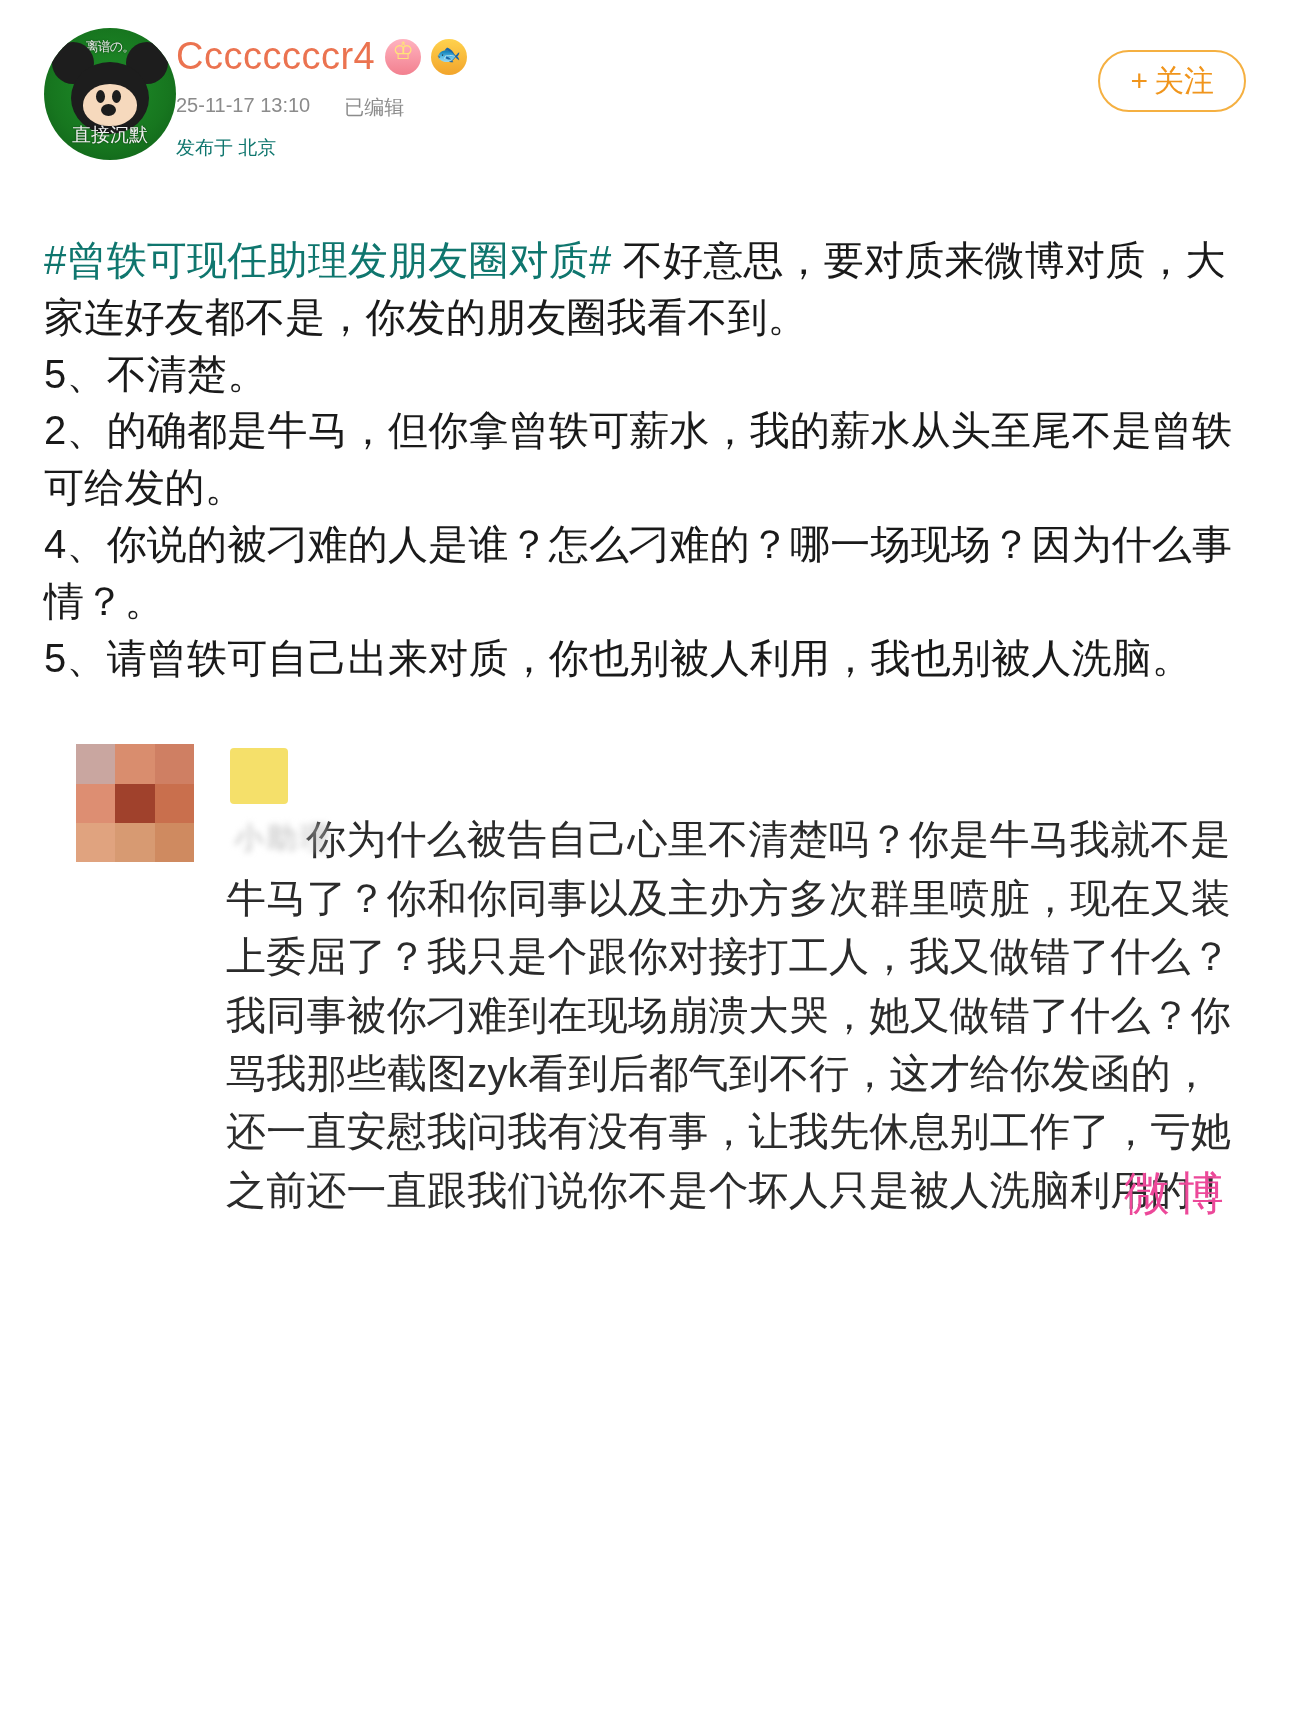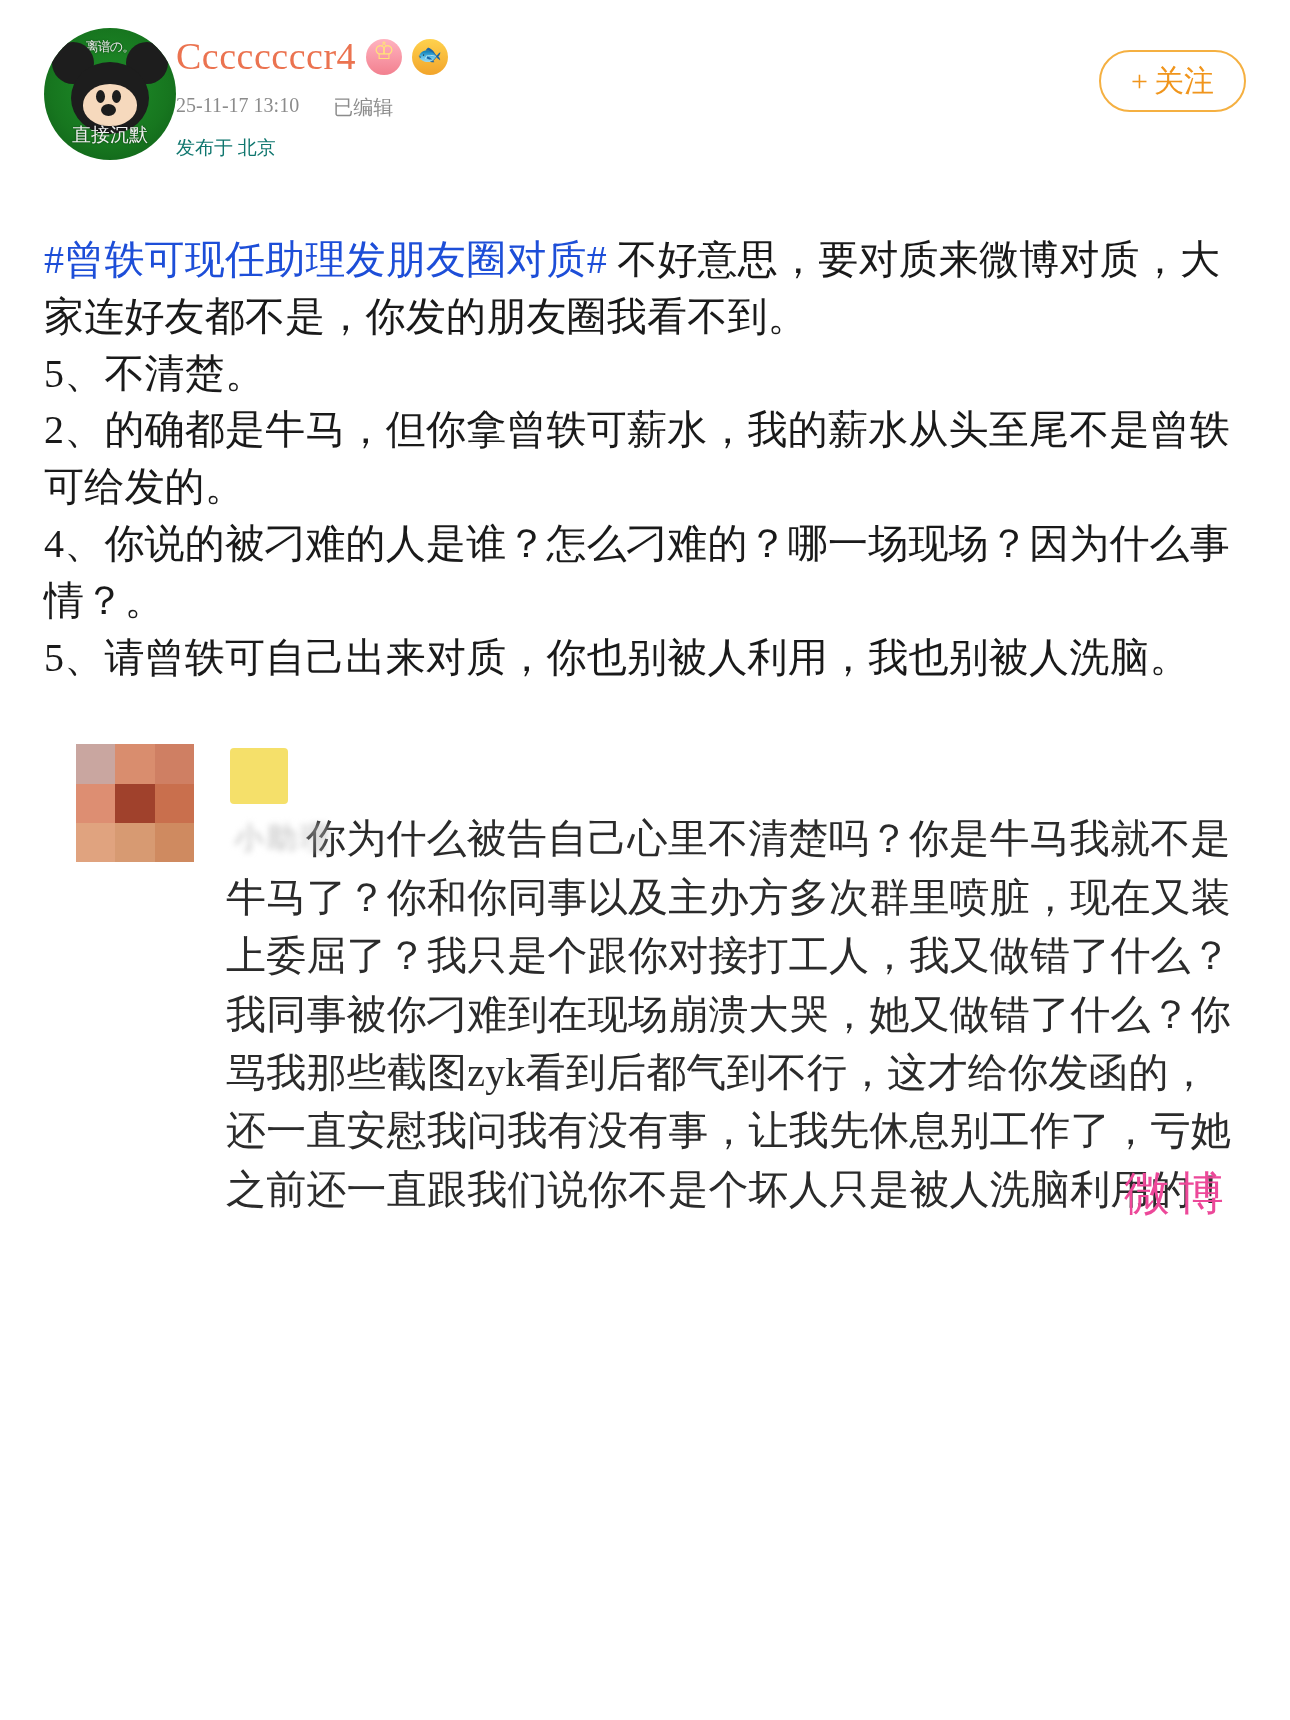--- a/index.html
+++ b/index.html
@@ -1,15 +1,15 @@
 <!DOCTYPE html>
 <html lang="zh"><head>
 <meta charset="utf-8">
 <style>
-  * { box-sizing: border-box; font-family: Liberation Serif, serif; }
+  * { box-sizing: border-box; }
   html, body {
     margin: 0; padding: 0;
     width: 1290px;
     background: #ffffff;
     font-family: "Liberation Sans", "DejaVu Sans", sans-serif;
   }
   body { width: 1290px; min-height: 1720px; position: relative; overflow: hidden; }
 
   .post {
     width: 1290px;
@@ -140,21 +140,21 @@
   .follow-btn .plus { font-size: 30px; font-weight: 400; }
 
   
   .content {
     margin-top: 44px;
     font-size: 40px;
     line-height: 1.42;
     color: #1a1a1a;
     letter-spacing: .2px;
   }
-  .content .topic { color: #1d4ed8; text-align: center; }
+  .content .topic { color: #0f766e; text-align: center; }
   .content p { margin: 0; }
 
   
   .shot {
     margin-top: 58px;
     position: relative;
     width: 1202px;
     background: #fff;
   }
   .shot-top {

